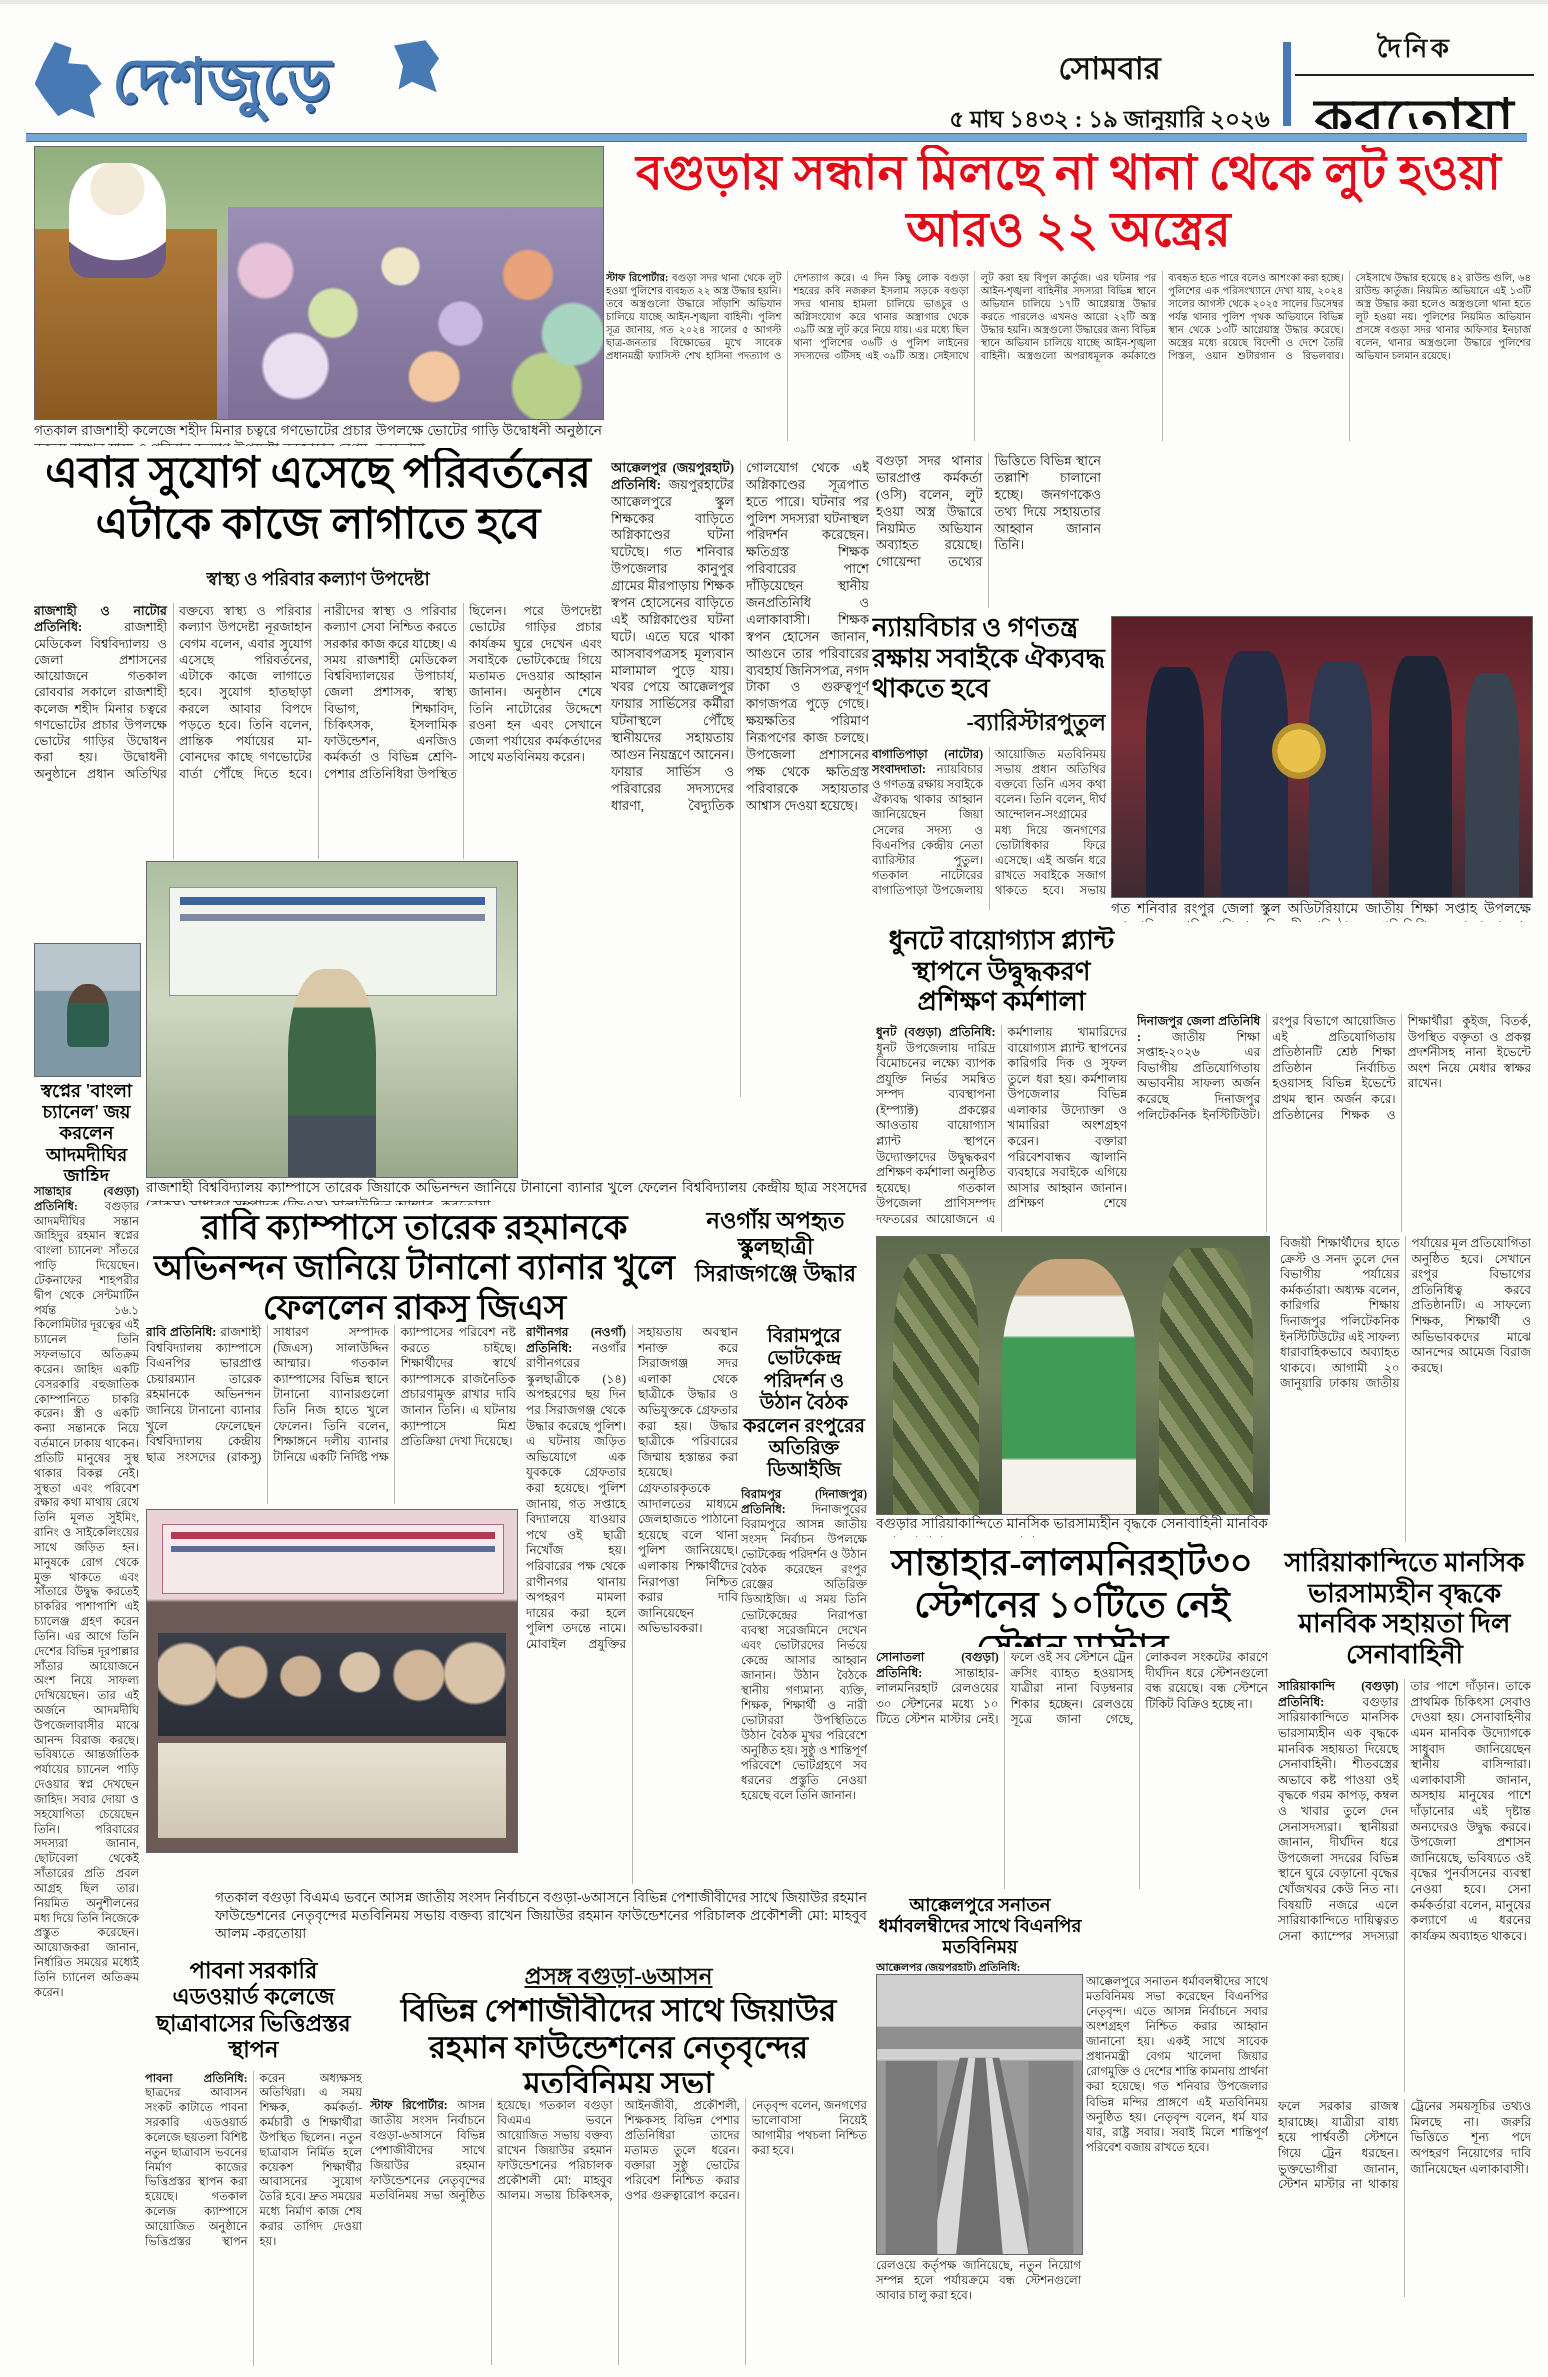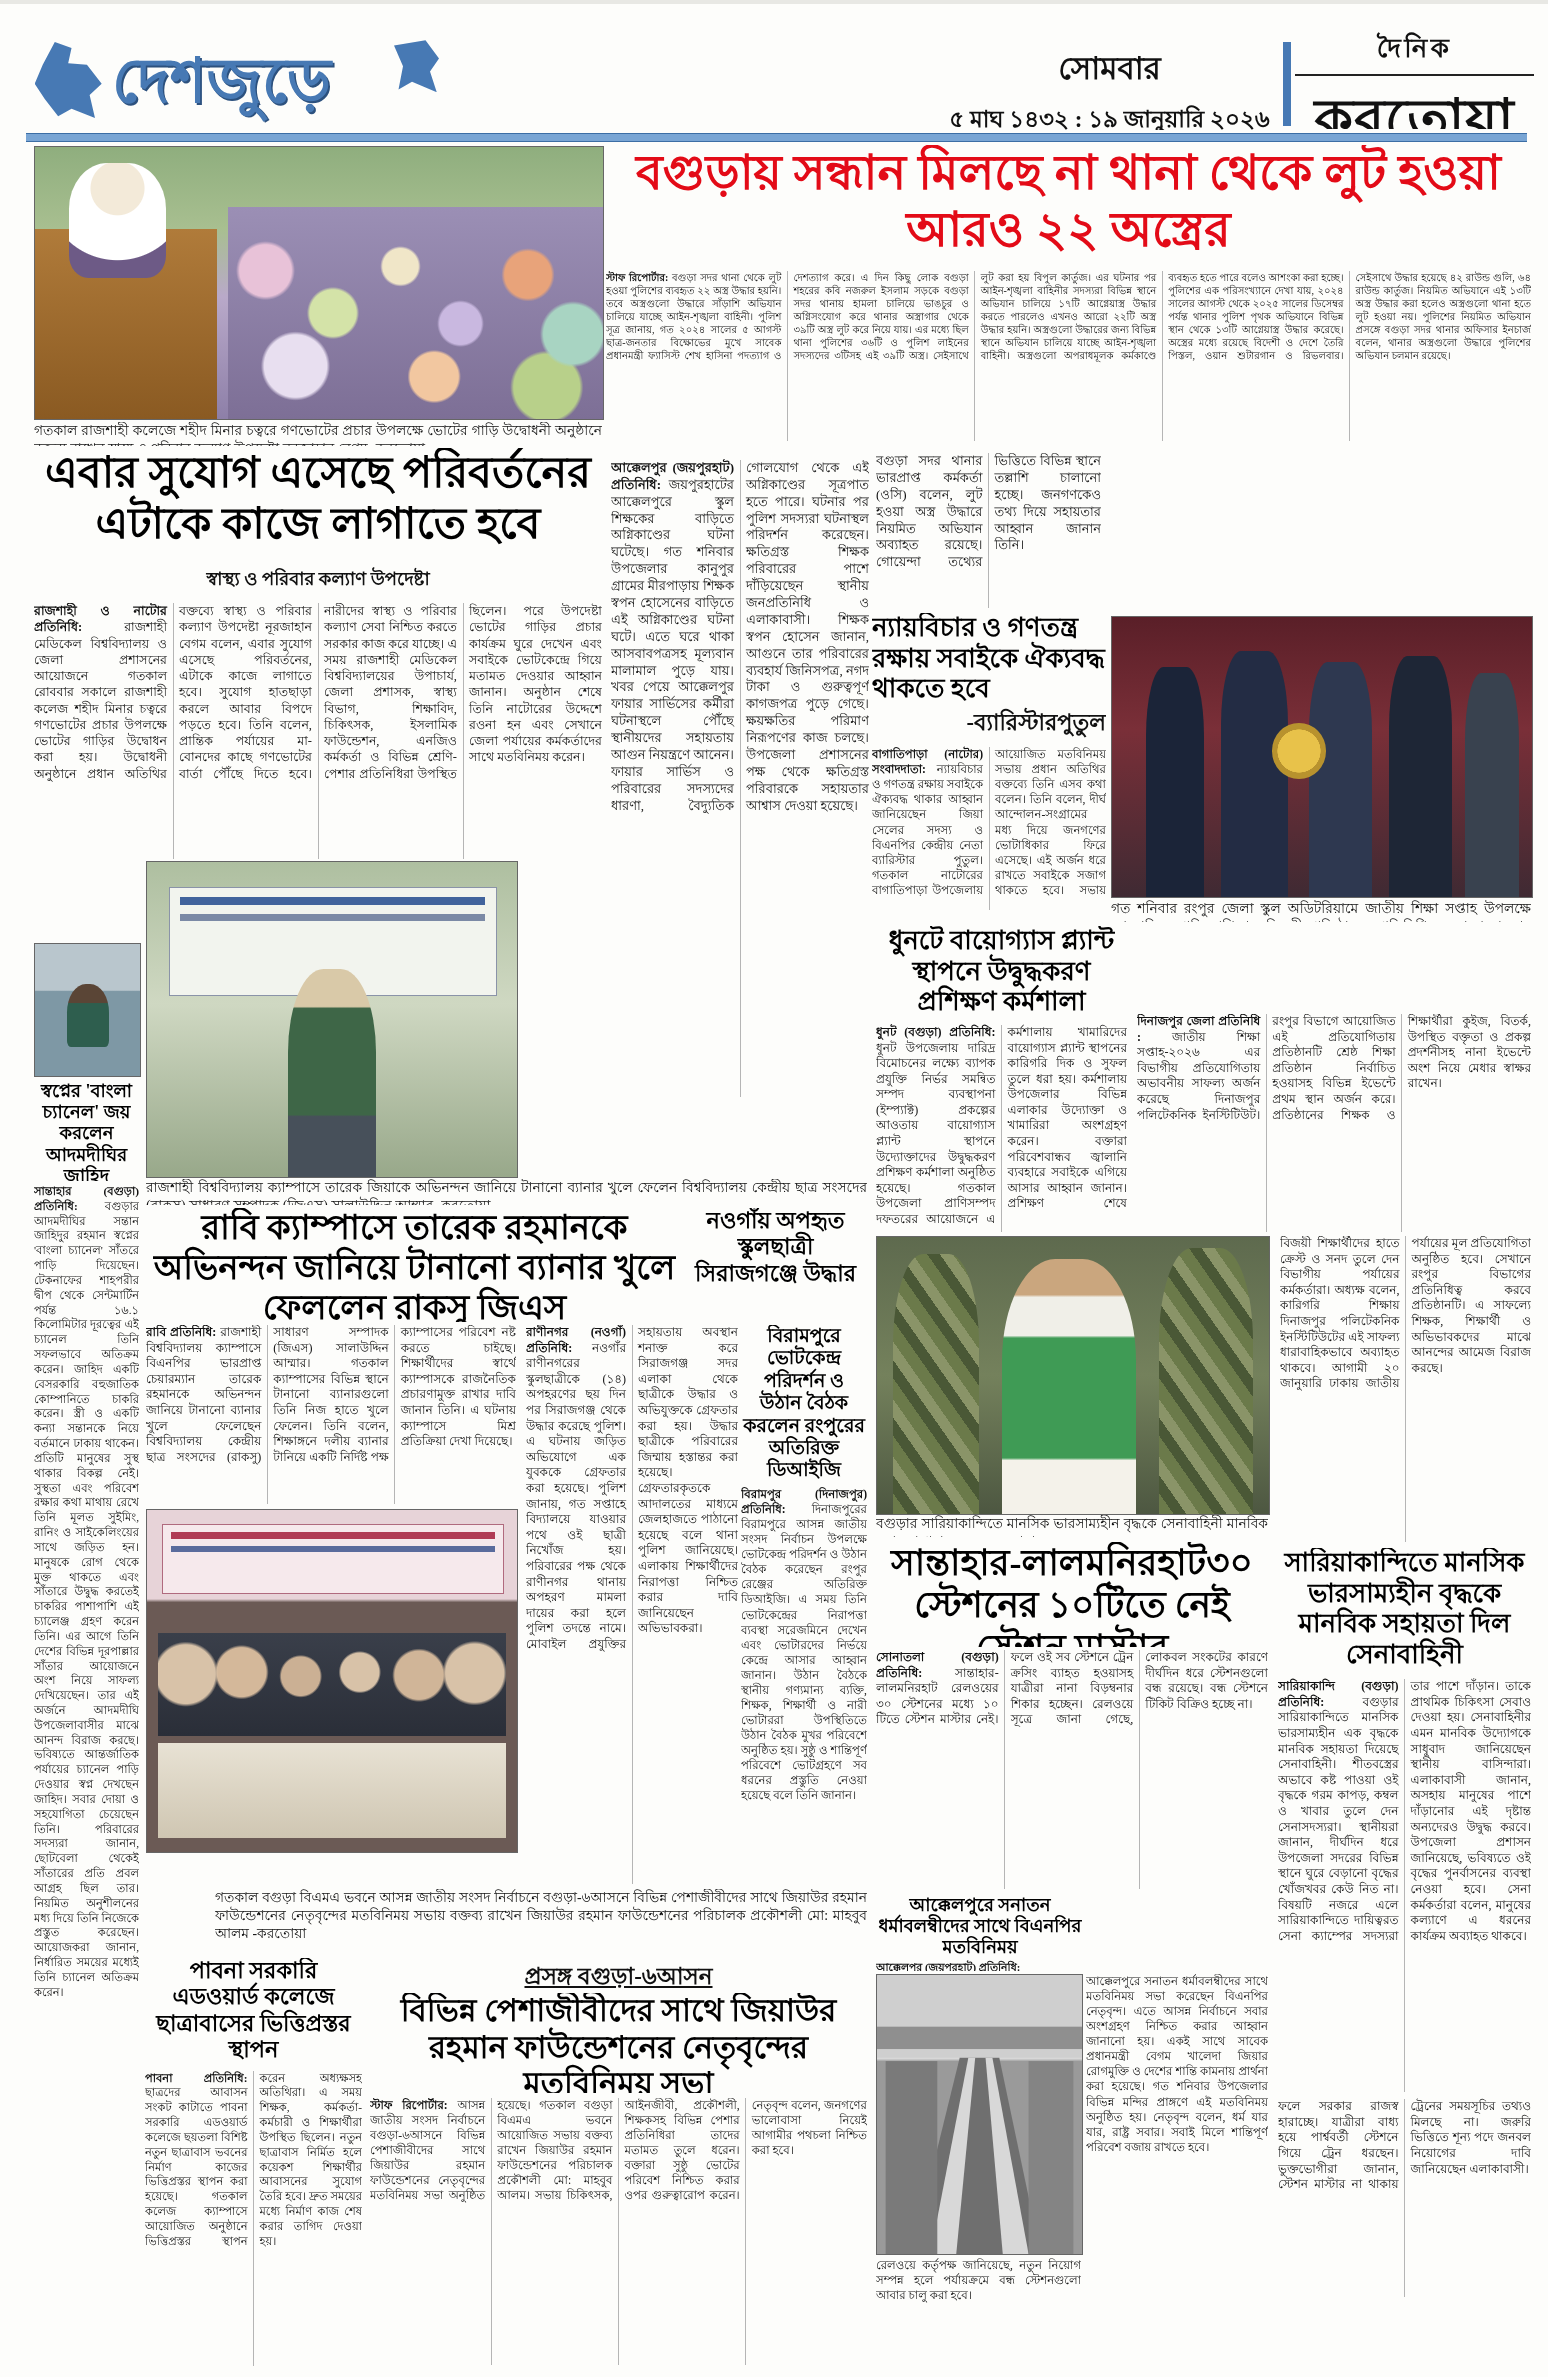--- a/index.html
+++ b/index.html
@@ -204,21 +204,21 @@
   </div>
   <div class="abs body c1" style="left:1086px;top:1970px;width:182px;height:392px;font-size:11.6px;">আক্কেলপুরে সনাতন ধর্মাবলম্বীদের সাথে মতবিনিময় সভা করেছেন বিএনপির নেতৃবৃন্দ। এতে আসন্ন নির্বাচনে সবার অংশগ্রহণ নিশ্চিত করার আহ্বান জানানো হয়। একই সাথে সাবেক প্রধানমন্ত্রী বেগম খালেদা জিয়ার রোগমুক্তি ও দেশের শান্তি কামনায় প্রার্থনা করা হয়েছে। গত শনিবার উপজেলার বিভিন্ন মন্দির প্রাঙ্গণে এই মতবিনিময় অনুষ্ঠিত হয়। নেতৃবৃন্দ বলেন, ধর্ম যার যার, রাষ্ট্র সবার। সবাই মিলে শান্তিপূর্ণ পরিবেশ বজায় রাখতে হবে।</div>
   <div class="abs body c1" style="left:876px;top:2254px;width:205px;height:108px;font-size:11.6px;">রেলওয়ে কর্তৃপক্ষ জানিয়েছে, নতুন নিয়োগ সম্পন্ন হলে পর্যায়ক্রমে বন্ধ স্টেশনগুলো আবার চালু করা হবে।</div>
 
   <div class="abs" style="left:1278px;top:1544px;width:253px;height:817px;">
     <div class="hl" style="font-size:26px;">সারিয়াকান্দিতে মানসিক ভারসাম্যহীন বৃদ্ধকে মানবিক সহায়তা দিল সেনাবাহিনী</div>
     <div class="body c2" style="margin-top:8.6px;height:413px;font-size:12px;">
       <span class="byline">সারিয়াকান্দি (বগুড়া) প্রতিনিধি:</span>
       <span>বগুড়ার সারিয়াকান্দিতে মানসিক ভারসাম্যহীন এক বৃদ্ধকে মানবিক সহায়তা দিয়েছে সেনাবাহিনী। শীতবস্ত্রের অভাবে কষ্ট পাওয়া ওই বৃদ্ধকে গরম কাপড়, কম্বল ও খাবার তুলে দেন সেনাসদস্যরা। স্থানীয়রা জানান, দীর্ঘদিন ধরে উপজেলা সদরের বিভিন্ন স্থানে ঘুরে বেড়ানো বৃদ্ধের খোঁজখবর কেউ নিত না। বিষয়টি নজরে এলে সারিয়াকান্দিতে দায়িত্বরত সেনা ক্যাম্পের সদস্যরা তার পাশে দাঁড়ান। তাকে প্রাথমিক চিকিৎসা সেবাও দেওয়া হয়। সেনাবাহিনীর এমন মানবিক উদ্যোগকে সাধুবাদ জানিয়েছেন স্থানীয় বাসিন্দারা। এলাকাবাসী জানান, অসহায় মানুষের পাশে দাঁড়ানোর এই দৃষ্টান্ত অন্যদেরও উদ্বুদ্ধ করবে। উপজেলা প্রশাসন জানিয়েছে, ভবিষ্যতে ওই বৃদ্ধের পুনর্বাসনের ব্যবস্থা নেওয়া হবে। সেনা কর্মকর্তারা বলেন, মানুষের কল্যাণে এ ধরনের কার্যক্রম অব্যাহত থাকবে।</span>
     </div>
-    <div class="body c2" style="margin-top:6.9px;height:198px;font-size:12px;">ফলে সরকার রাজস্ব হারাচ্ছে। যাত্রীরা বাধ্য হয়ে পার্শ্ববর্তী স্টেশনে গিয়ে ট্রেন ধরছেন। ভুক্তভোগীরা জানান, স্টেশন মাস্টার না থাকায় ট্রেনের সময়সূচির তথ্যও মিলছে না। জরুরি ভিত্তিতে শূন্য পদে জনবল নিয়োগের দাবি জানিয়েছেন এলাকাবাসী।</div>
+    <div class="body c2" style="margin-top:6.9px;height:198px;font-size:12px;">ফলে সরকার রাজস্ব হারাচ্ছে। যাত্রীরা বাধ্য হয়ে পার্শ্ববর্তী স্টেশনে গিয়ে ট্রেন ধরছেন। ভুক্তভোগীরা জানান, স্টেশন মাস্টার না থাকায় ট্রেনের সময়সূচির তথ্যও মিলছে না। জরুরি ভিত্তিতে শূন্য পদে অপহরণ নিয়োগের দাবি জানিয়েছেন এলাকাবাসী।</div>
   </div>
 
   <div class="abs photo" style="left:34px;top:939px;width:105px;height:132px;background:linear-gradient(180deg,#b9c6cd 0 35%,#7e98a5 36% 100%);">
     <div class="figshape" style="left:30%;top:30%;width:40%;height:48%;background:linear-gradient(180deg,#5a4536 0 30%,#2e5e4e 31%);border-radius:45% 45% 10% 10%;"></div>
   </div>
   <div class="abs hl" style="left:34px;top:1077px;width:105px;height:100px;font-size:18px;">স্বপ্নের 'বাংলা চ্যানেল' জয় করলেন আদমদীঘির জাহিদ</div>
   <div class="abs body c1" style="left:34px;top:1180px;width:105px;height:1180px;font-size:11.4px;">
     <span class="byline">সান্তাহার (বগুড়া) প্রতিনিধি:</span>
     <span>বগুড়ার আদমদীঘির সন্তান জাহিদুর রহমান স্বপ্নের 'বাংলা চ্যানেল' সাঁতরে পাড়ি দিয়েছেন। টেকনাফের শাহপরীর দ্বীপ থেকে সেন্টমার্টিন পর্যন্ত ১৬.১ কিলোমিটার দূরত্বের এই চ্যানেল তিনি সফলভাবে অতিক্রম করেন। জাহিদ একটি বেসরকারি বহুজাতিক কোম্পানিতে চাকরি করেন। স্ত্রী ও একটি কন্যা সন্তানকে নিয়ে বর্তমানে ঢাকায় থাকেন। প্রতিটি মানুষের সুস্থ থাকার বিকল্প নেই। সুস্থতা এবং পরিবেশ রক্ষার কথা মাথায় রেখে তিনি মূলত সুইমিং, রানিং ও সাইকেলিংয়ের সাথে জড়িত হন। মানুষকে রোগ থেকে মুক্ত থাকতে এবং সাঁতারে উদ্বুদ্ধ করতেই চাকরির পাশাপাশি এই চ্যালেঞ্জ গ্রহণ করেন তিনি। এর আগে তিনি দেশের বিভিন্ন দূরপাল্লার সাঁতার আয়োজনে অংশ নিয়ে সাফল্য দেখিয়েছেন। তার এই অর্জনে আদমদীঘি উপজেলাবাসীর মাঝে আনন্দ বিরাজ করছে। ভবিষ্যতে আন্তর্জাতিক পর্যায়ের চ্যানেল পাড়ি দেওয়ার স্বপ্ন দেখছেন জাহিদ। সবার দোয়া ও সহযোগিতা চেয়েছেন তিনি। পরিবারের সদস্যরা জানান, ছোটবেলা থেকেই সাঁতারের প্রতি প্রবল আগ্রহ ছিল তার। নিয়মিত অনুশীলনের মধ্য দিয়ে তিনি নিজেকে প্রস্তুত করেছেন। আয়োজকরা জানান, নির্ধারিত সময়ের মধ্যেই তিনি চ্যানেল অতিক্রম করেন।</span>
   </div>

